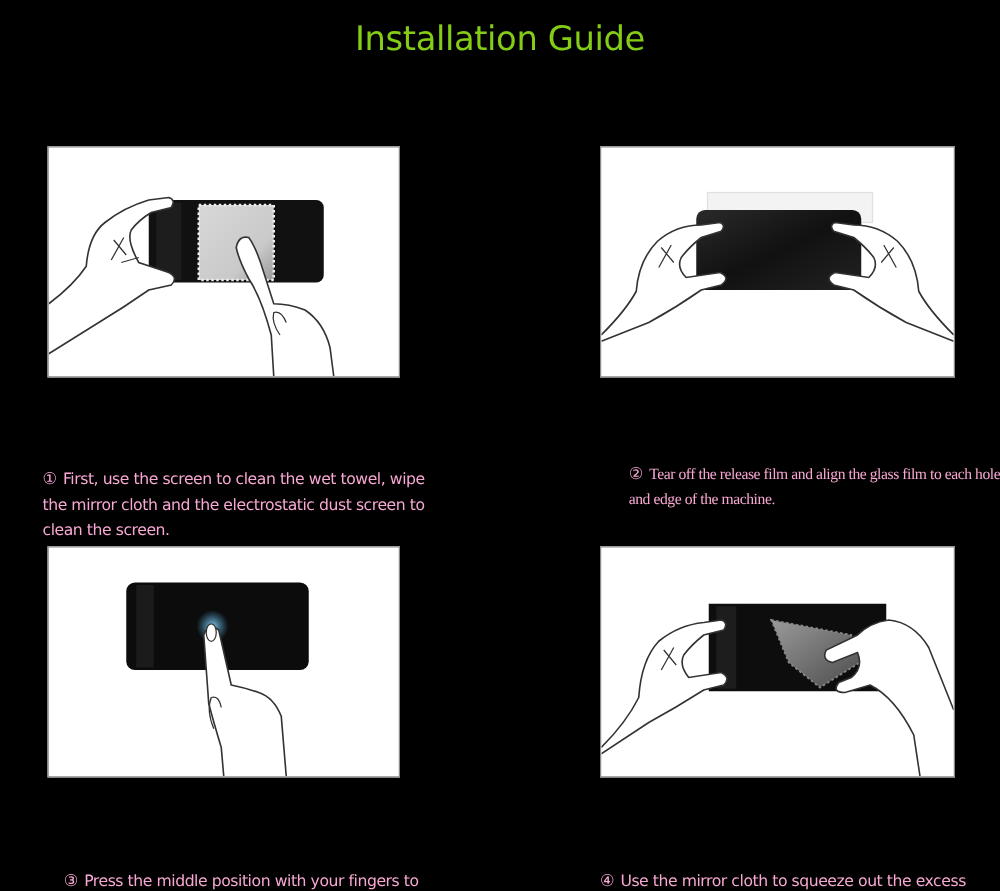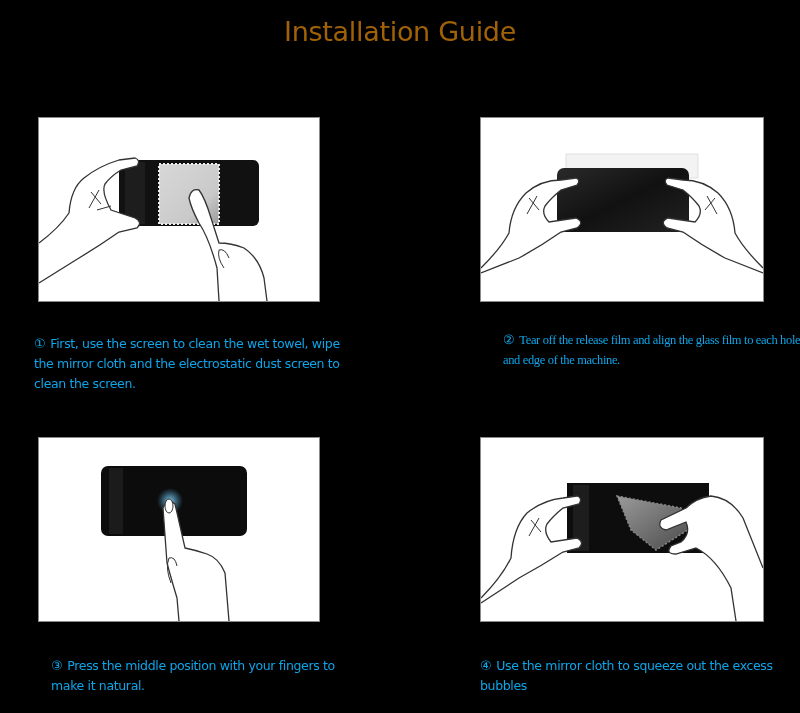--- a/index.html
+++ b/index.html
@@ -3,35 +3,35 @@
   <meta charset="utf-8">
   <style>
     html, body { margin: 0; padding: 0; }
     body {
       width: 800px; height: 713px; background: #000000;
       position: relative; overflow: hidden;
       font-family: "DejaVu Sans", sans-serif;
     }
     .title {
       position: absolute; left: 0; width: 800px; top: 16px;
-      text-align: center; font-size: 27px; color: #a16207;
+      text-align: center; font-size: 27px; color: #84cc16;
       font-family: "DejaVu Sans", sans-serif; letter-spacing: -0.3px;
     }
     .panel {
       position: absolute; background: #ffffff; border: 1px solid #8a8a8a;
       overflow: hidden;
     }
     .p1 { left: 38px; top: 117px; width: 280px; height: 183px; }
     .p2 { left: 480px; top: 117px; width: 282px; height: 183px; }
     .p3 { left: 38px; top: 437px; width: 280px; height: 183px; }
     .p4 { left: 480px; top: 437px; width: 282px; height: 183px; }
     .panel svg { position: absolute; left: 0; top: 0; }
     .caption {
-      position: absolute; color: #0ea5e9; font-size: 12.5px; line-height: 20px;
-      font-family: "DejaVu Sans", sans-serif; letter-spacing: -0.35px;
+      position: absolute; color: #f9a8d4; font-size: 12.5px; line-height: 20px;
+      font-family: "DejaVu Sans", sans-serif; letter-spacing: -0.35px; margin-top: 39px;
     }
     .c1 { left: 34px; top: 334px; width: 310px; }
     .c2 { left: 503px; top: 330px; width: 300px; font-family: Liberation Serif, serif; }
     .c3 { left: 51px; top: 656px; width: 310px; }
     .c4 { left: 480px; top: 656px; width: 300px; }
     .num { font-size: 13px; margin-right: 5px; }
   </style>
 </head>
 <body>
 

